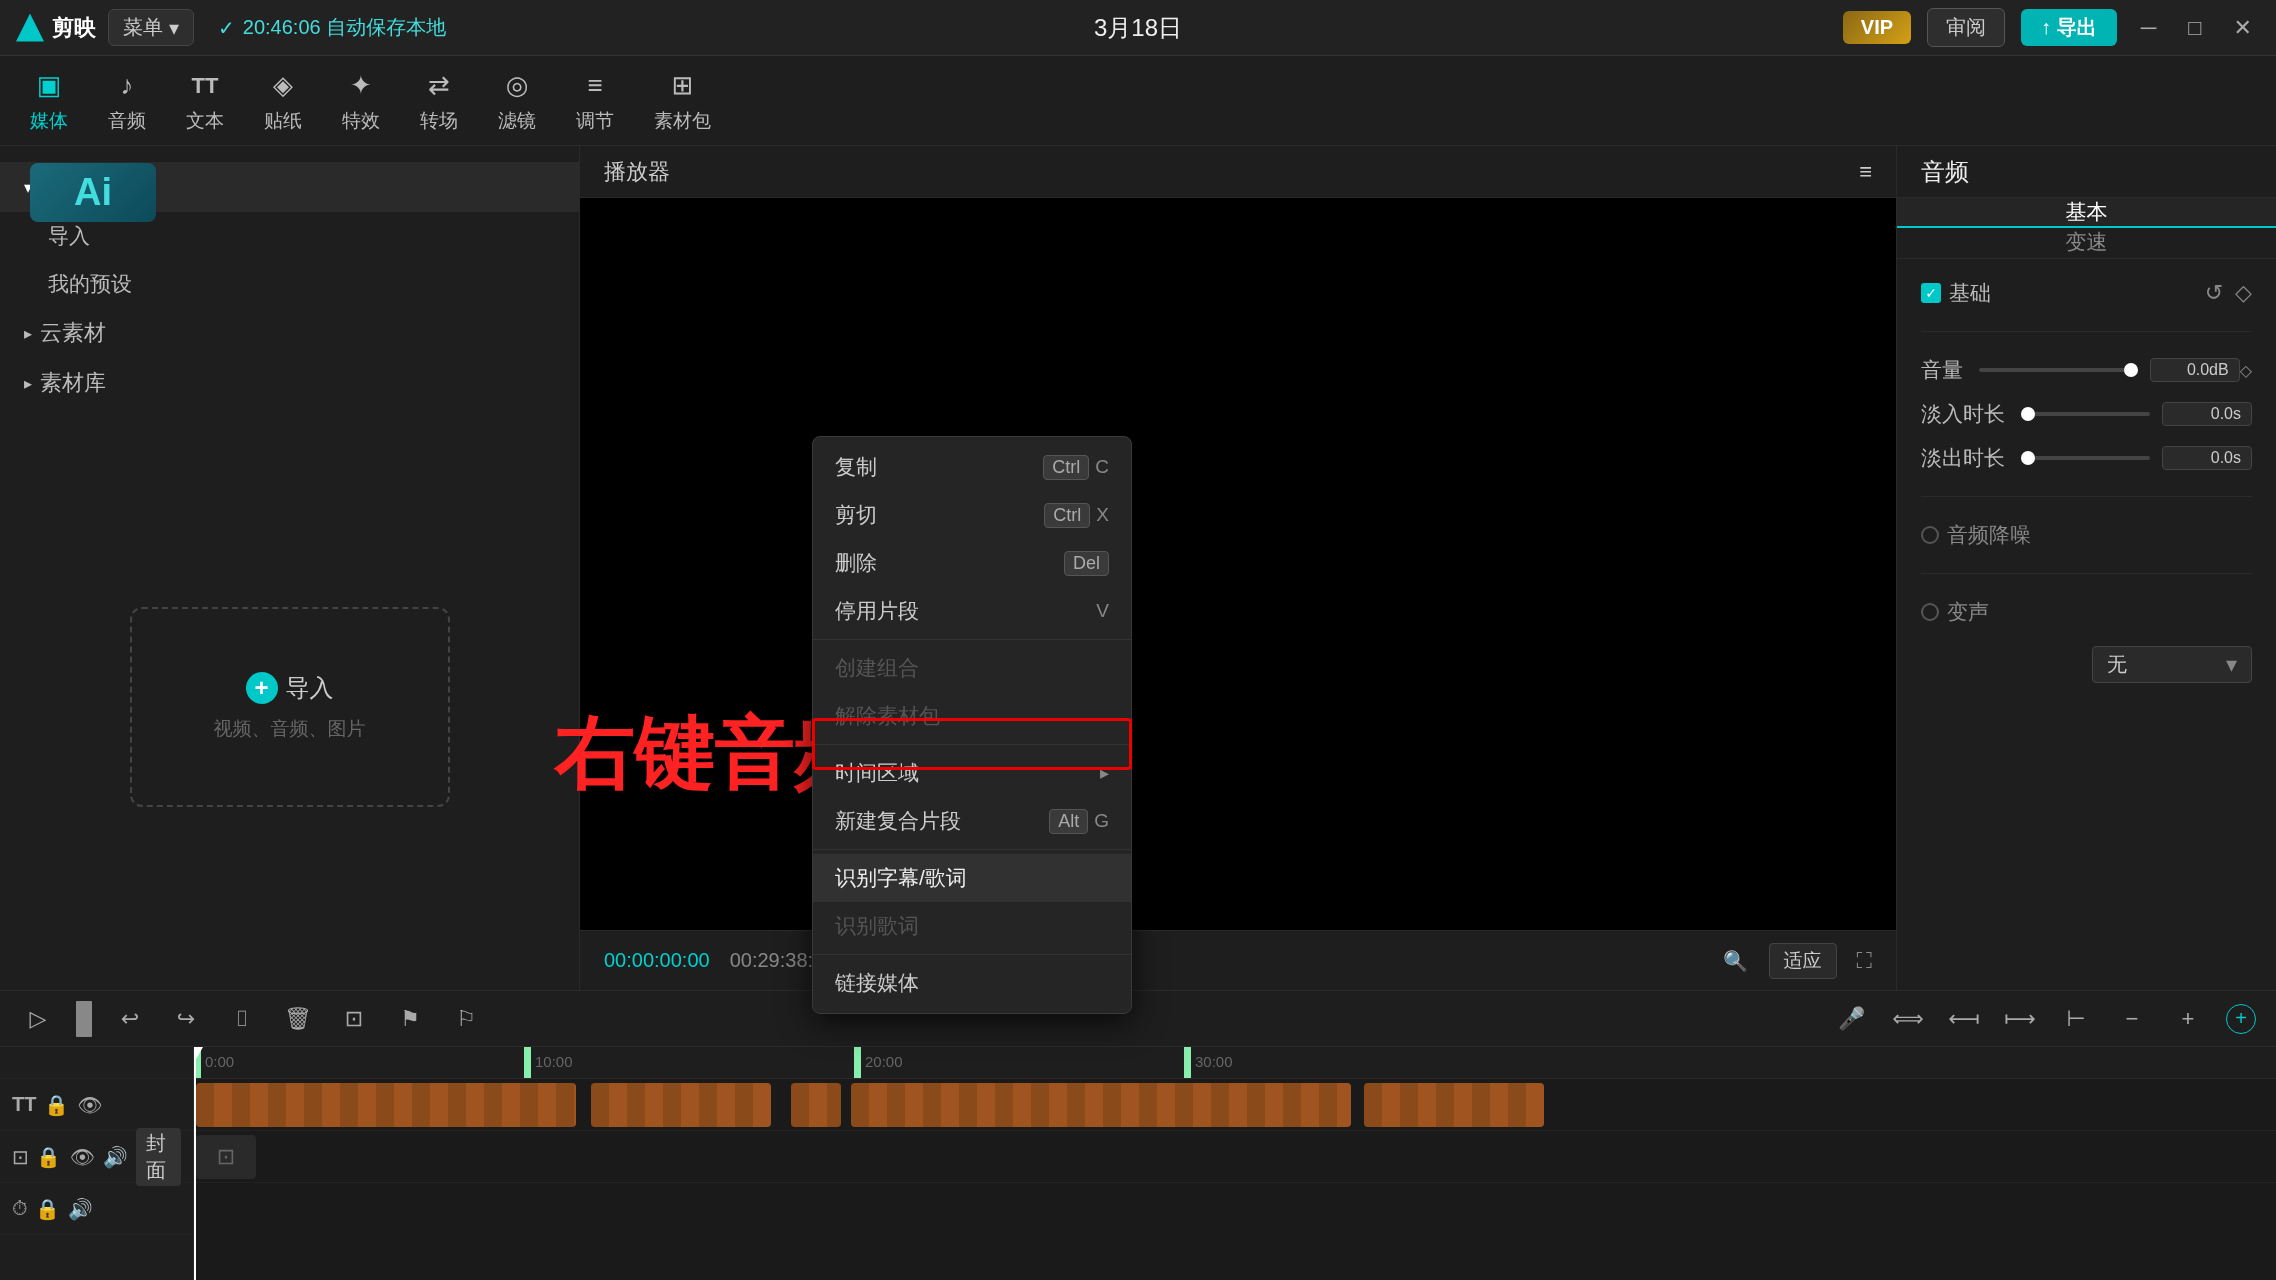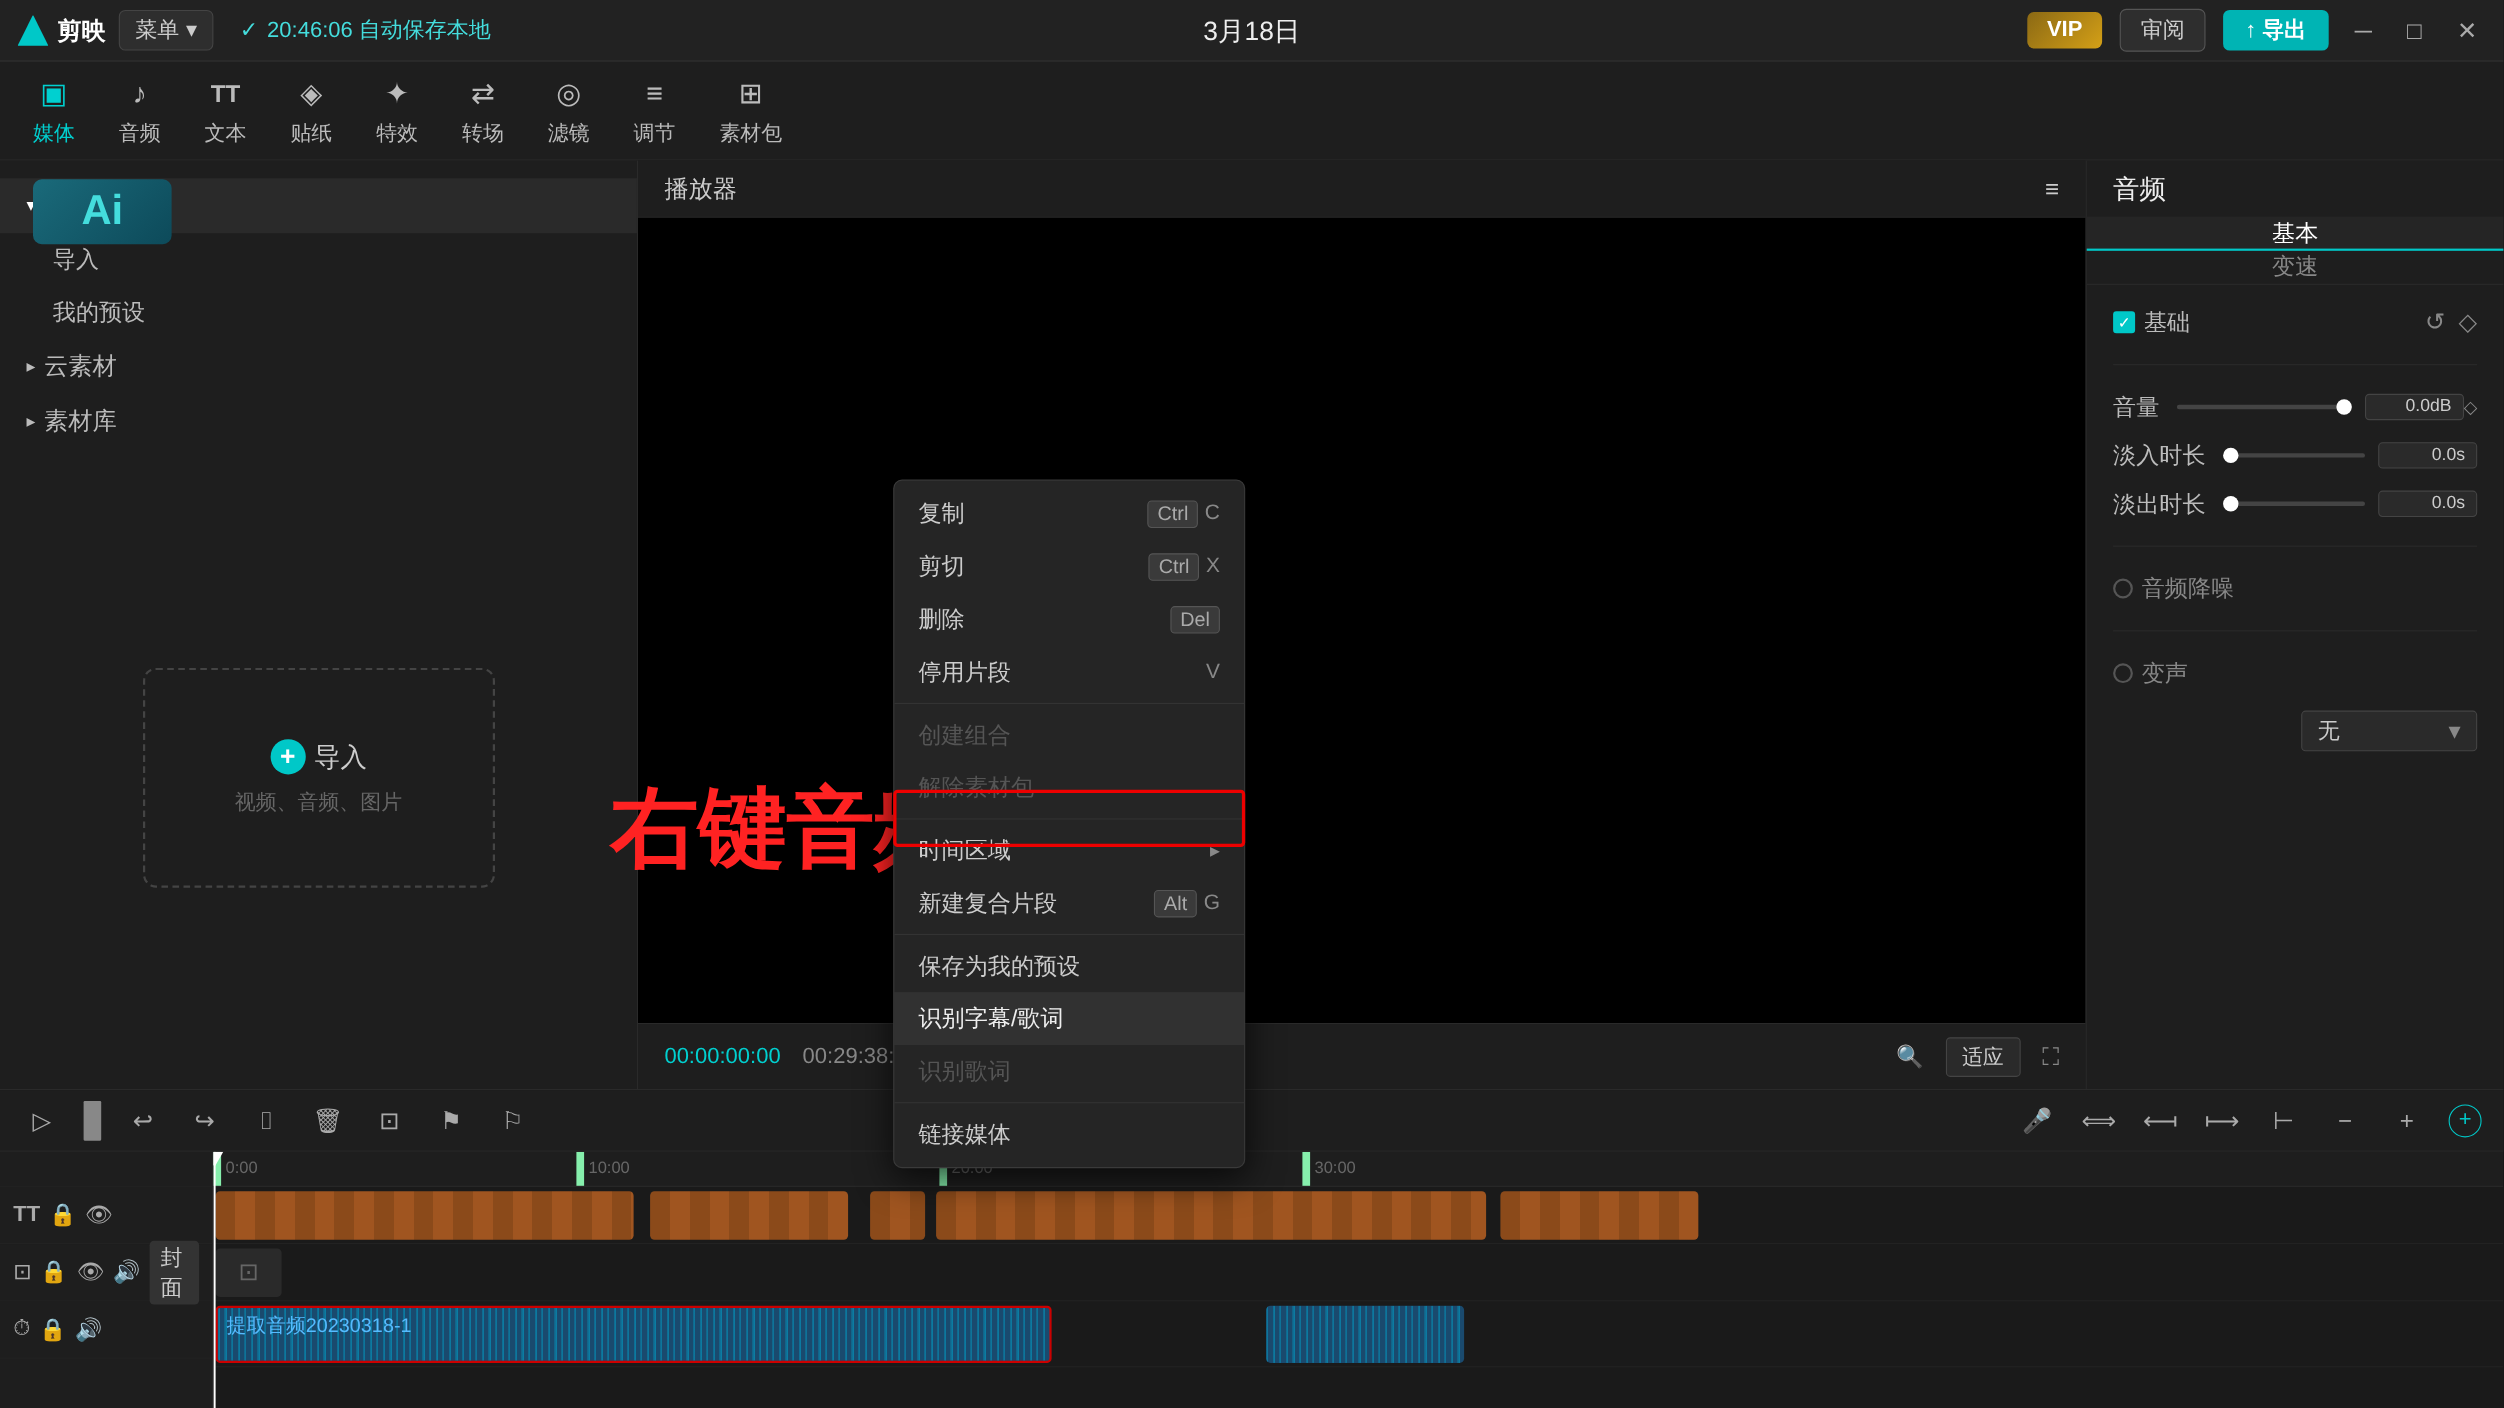--- a/index.html
+++ b/index.html
@@ -703,29 +703,20 @@
         <div class="tl-clip tl-clip-video" style="left:657px;width:500px;"></div>
         <div class="tl-clip tl-clip-video" style="left:1170px;width:180px;"></div>
       </div>
 
       <div class="tl-track-row">
         <div class="tl-clip tl-cover-clip" style="left:2px;width:60px;">
           <span style="color:#666;">⊡</span>
         </div>
       </div>
 
-      <div class="tl-track-row" style="height:60px;">
-        <div class="tl-clip tl-clip-audio" style="left:2px;width:760px;height:52px;top:4px;border:2px solid #c00;box-sizing:border-box;">
-          <div style="position:absolute;top:4px;left:8px;font-size:18px;color:#5bf;z-index:2;">提取音频20230318-1</div>
-          <div class="tl-clip-audio-waves"></div>
-        </div>
-        <div class="tl-clip tl-clip-audio" style="left:957px;width:180px;height:52px;top:4px;">
-          <div class="tl-clip-audio-waves"></div>
-        </div>
-      </div>
     </div>
   </div>
 </div>
 
 <div class="context-menu">
   <div class="ctx-item">
     <span>复制</span>
     <div class="ctx-shortcut">
       <span class="ctx-kbd">Ctrl</span>
       <span>C</span>
@@ -763,23 +754,20 @@
     <span class="ctx-submenu-arrow">▸</span>
   </div>
   <div class="ctx-item">
     <span>新建复合片段</span>
     <div class="ctx-shortcut">
       <span class="ctx-kbd">Alt</span>
       <span>G</span>
     </div>
   </div>
   <div class="ctx-divider"></div>
-  <div class="ctx-item">
-    <span>保存为我的预设</span>
-  </div>
   <div class="ctx-item highlighted" style="background:rgba(80,80,80,0.3);">
     <span>识别字幕/歌词</span>
   </div>
   <div class="ctx-item disabled">
     <span>识别歌词</span>
   </div>
   <div class="ctx-divider"></div>
   <div class="ctx-item">
     <span>链接媒体</span>
   </div>

